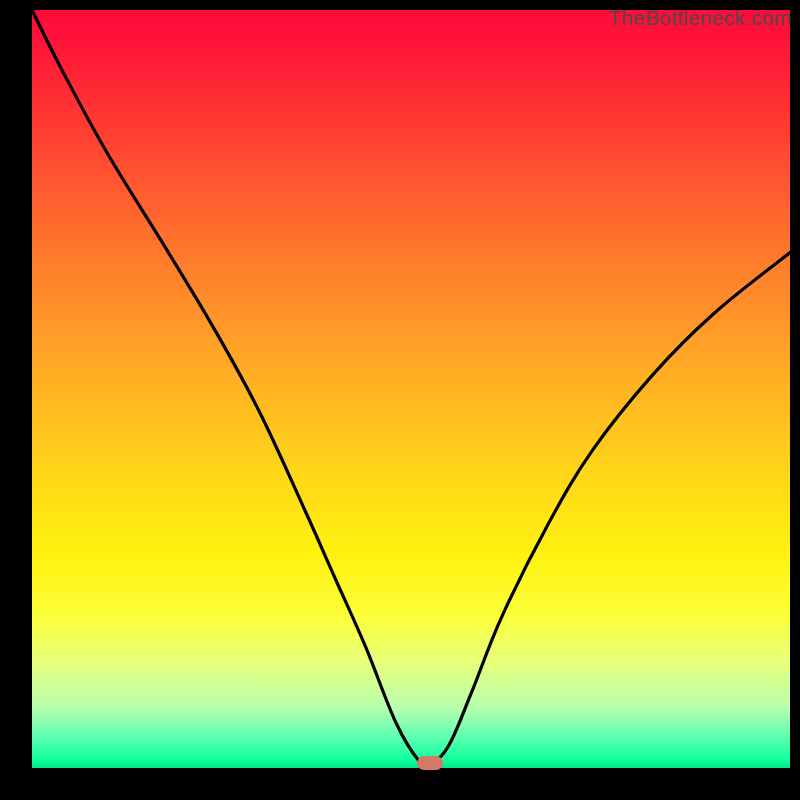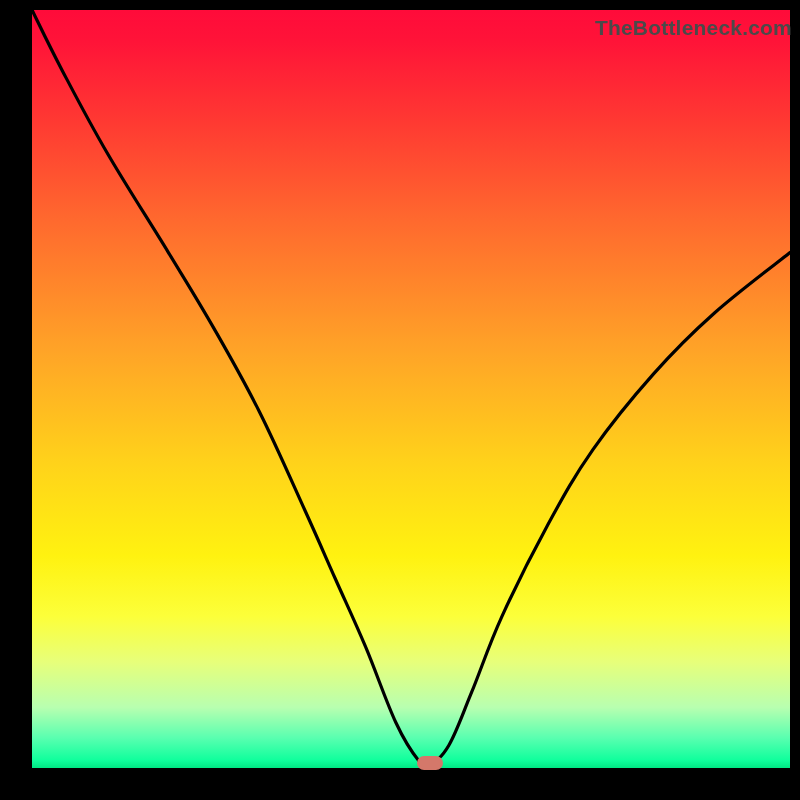--- a/index.html
+++ b/index.html
@@ -37,25 +37,25 @@
       #e7ff7a 86%,
       #b8ffb0 92%,
       #5affb0 96%,
       #0fff9c 99%,
       #00e884 100%
     );
     box-sizing: border-box;
   }
   .watermark {
     position: absolute;
-    top: 16px;
+    top: 6px;
     right: 8px;
     color: #4a4a4a;
     font-size: 21px;
-    font-weight: 700;
+    font-weight: 400;
     letter-spacing: 0.2px;
     user-select: none;
   }
   svg.curve {
     position: absolute;
     left: 0;
     top: 0;
     width: 100%;
     height: 100%;
     overflow: visible;

